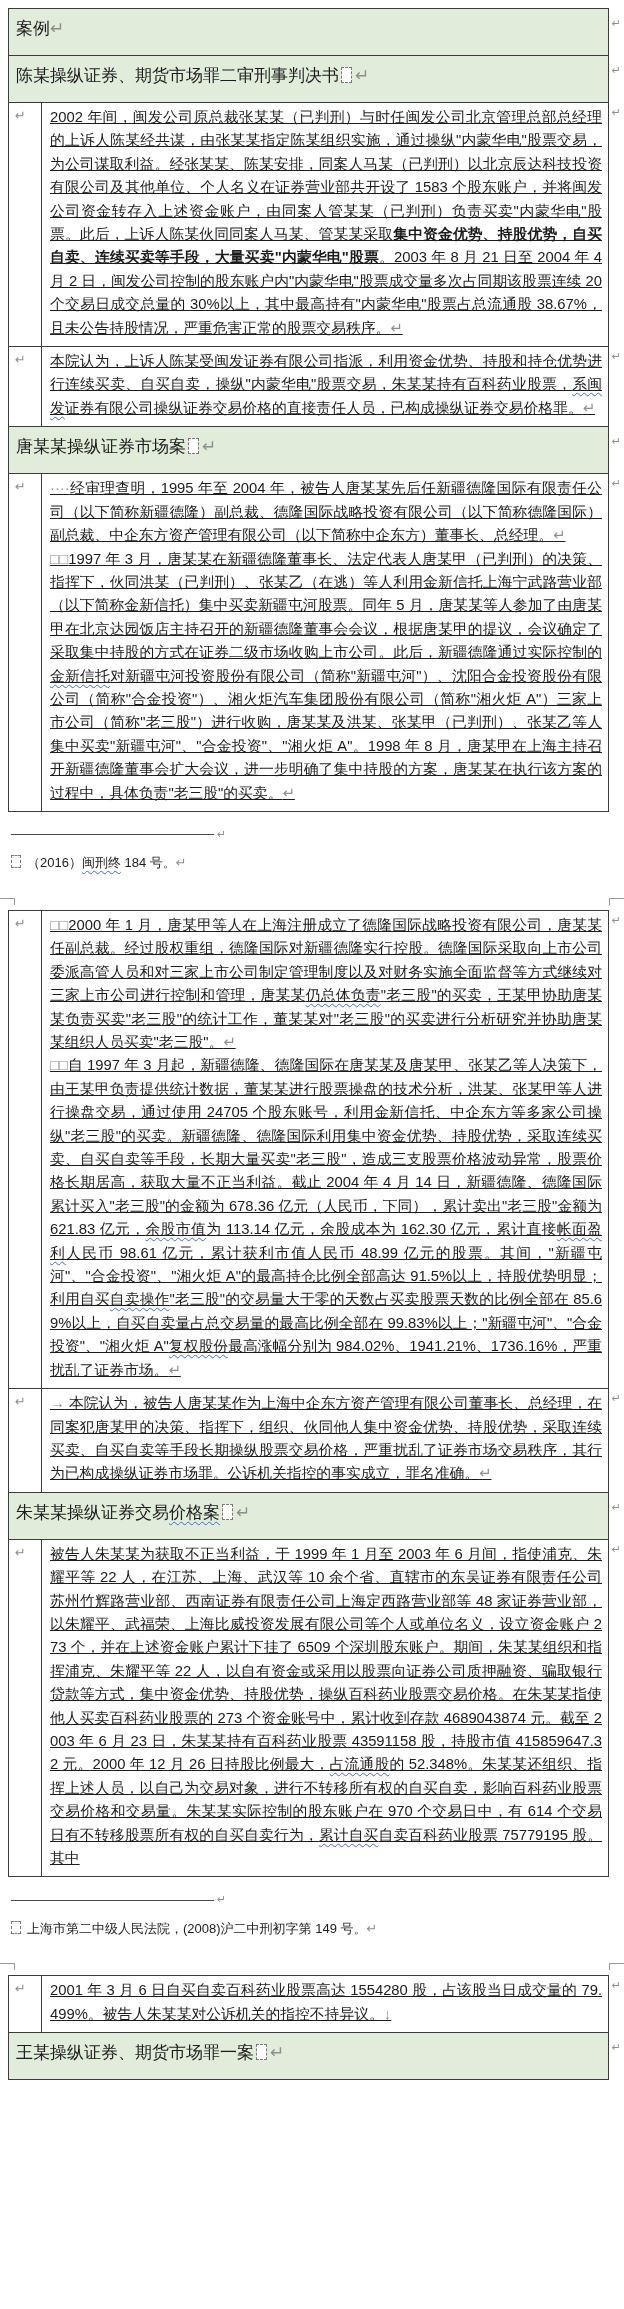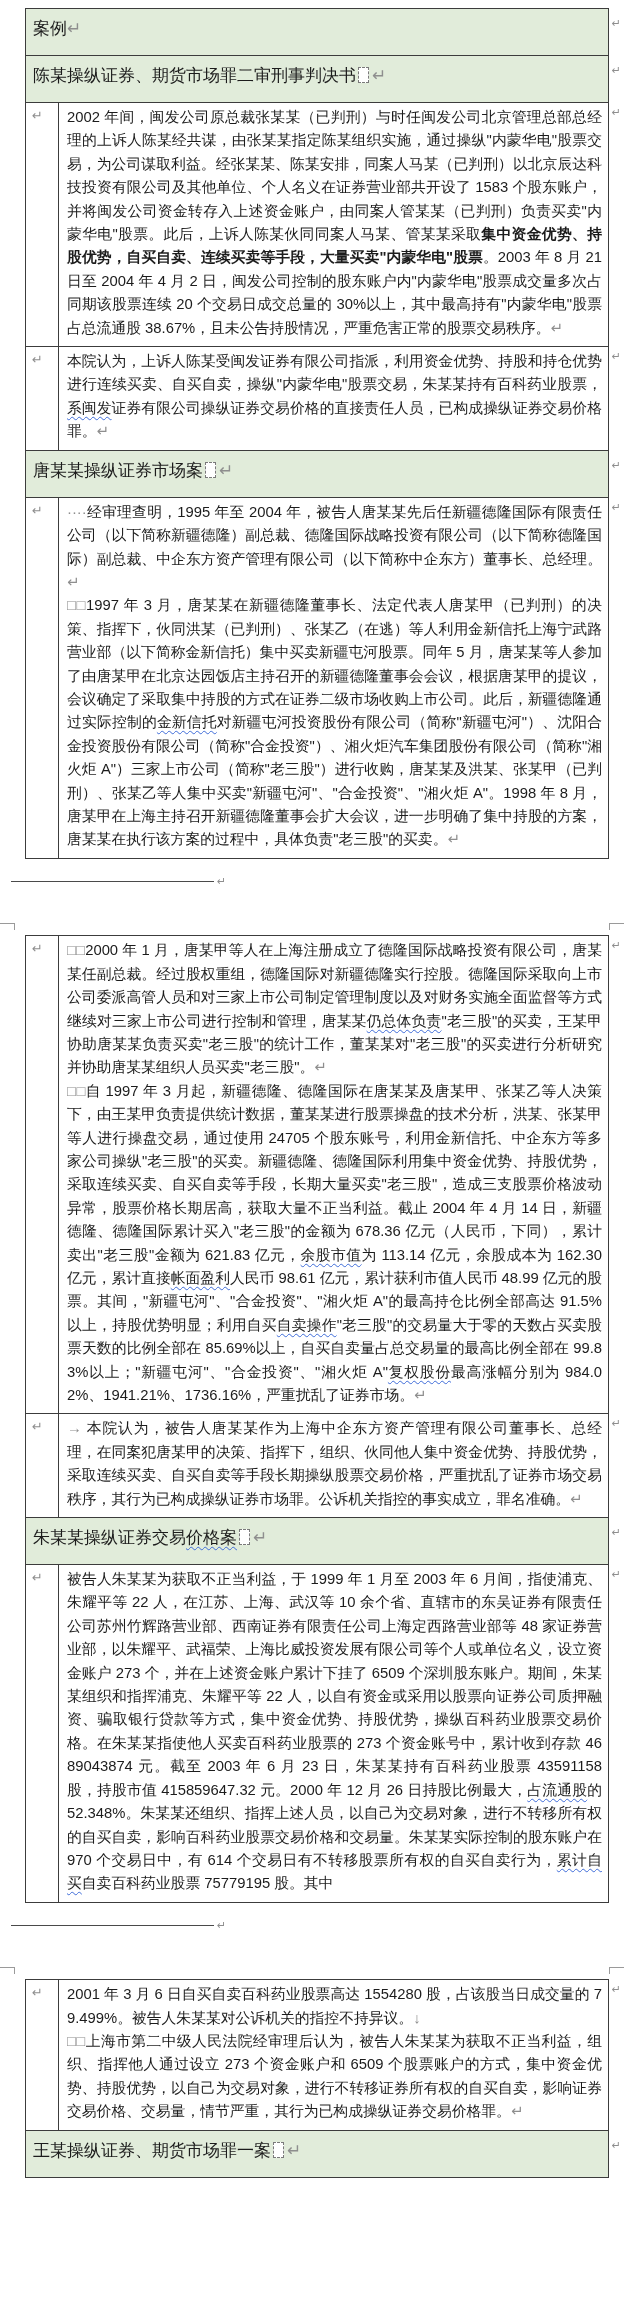--- a/index.html
+++ b/index.html
@@ -5,27 +5,27 @@
   :root{
     --green:#e1ecda;
     --border:#3c3c3c;
     --mark:#8e8e8e;
     --wavy:#3f6cd8;
     --ink:#1c1c1c;
   }
   html,body{margin:0;padding:0;background:#ffffff;}
   body{width:624px;font-family:"Liberation Sans","DejaVu Sans",sans-serif;color:var(--ink);}
   #doc{padding:8px 15px 2px 8px;}
-  .ctable{border:1px solid var(--border);margin-left:17px;}
+  .ctable{border:1px solid var(--border);}
   .trow{position:relative;}
   .trow + .trow{border-top:1px solid var(--border);}
   .titlerow{background:var(--green);padding:9px 6px 15px 7px;font-size:17px;line-height:22px;}
   .bodyrow{display:flex;align-items:stretch;}
   .lcell{flex:0 0 26px;width:26px;border-right:1px solid var(--border);padding:3px 0 0 6px;}
-  .rcell{flex:1 1 auto;padding:3px 6px 6px 8px;min-width:0;}
+  .rcell{flex:1 1 auto;padding:3px 6px 6px 8px;min-width:0;text-decoration:underline;}
   .para{font-size:14.8px;line-height:23.4px;text-align:justify;word-break:break-all;}
   .b{font-weight:bold;}
   .w{text-decoration-line:underline;text-decoration-style:wavy;text-decoration-color:var(--wavy);text-decoration-thickness:1px;text-underline-offset:3px;}
   .m{color:var(--mark);}
   .lcell .m{font-size:13px;}
   .row-out{position:absolute;right:-13px;top:3px;font-size:11px;color:var(--mark);}
   .title-marker{display:inline-block;width:9px;height:14px;border:1px dashed #7a7a7a;margin:0 3px 0 2px;vertical-align:-2px;background:#fff;}
   .fnblock{padding:12px 6px 14px 3px;font-size:13px;line-height:21.5px;}
   .fnsep{display:flex;align-items:center;margin:0 0 7px 0;}
   .sepline{display:inline-block;width:203px;border-top:1px solid #4a4a4a;height:0;}
@@ -66,20 +66,21 @@
           <div class="para"><span class="m">□□</span><span>1997 年 3 月，唐某某在新疆德隆董事长、法定代表人唐某甲（已判刑）的决策、指挥下，伙同洪某（已判刑）、张某乙（在逃）等人利用金新信托上海宁武路营业部（以下简称金新信托）集中买卖新疆屯河股票。同年 5 月，唐某某等人参加了由唐某甲在北京达园饭店主持召开的新疆德隆董事会会议，根据唐某甲的提议，会议确定了采取集中持股的方式在证券二级市场收购上市公司。此后，新疆德隆通过实际控制的</span><span class="w">金新信托</span><span>对新疆屯河投资股份有限公司（简称"新疆屯河"）、沈阳合金投资股份有限公司（简称"合金投资"）、湘火炬汽车集团股份有限公司（简称"湘火炬 A"）三家上市公司（简称"老三股"）进行收购，唐某某及洪某、张某甲（已判刑）、张某乙等人集中买卖"新疆屯河"、"合金投资"、"湘火炬 A"。1998 年 8 月，唐某甲在上海主持召开新疆德隆董事会扩大会议，进一步明确了集中持股的方案，唐某某在执行该方案的过程中，具体负责"老三股"的买卖。</span><span class="m">↵</span></div>
         </div>
         <span class="m row-out">↵</span>
       </div>
     </div>
     <div class="fnblock">
       <div class="fnsep">
         <span class="sepline"></span>
         <span class="m">↵</span>
       </div>
+      <div class="fnitem"><span class="fnbox"></span><span>（2016）</span><span class="w">闽刑终</span><span> 184 号。</span><span class="m">↵</span></div>
     </div>
     <div class="pgap">
       <div class="pg-l"></div>
       <div class="pg-r"></div>
     </div>
     <div class="ctable">
       <div class="trow bodyrow">
         <div class="lcell"><span class="m">↵</span></div>
         <div class="rcell">
           <div class="para"><span class="m">□□</span><span>2000 年 1 月，唐某甲等人在上海注册成立了德隆国际战略投资有限公司，唐某某任副总裁。经过股权重组，德隆国际对新疆德隆实行控股。德隆国际采取向上市公司委派高管人员和对三家上市公司制定管理制度以及对财务实施全面监督等方式继续对三家上市公司进行控制和管理，唐某某</span><span class="w">仍总体负责</span><span>"老三股"的买卖，王某甲协助唐某某负责买卖"老三股"的统计工作，董某某对"老三股"的买卖进行分析研究并协助唐某某组织人员买卖"老三股"。</span><span class="m">↵</span></div>
@@ -101,29 +102,29 @@
           <div class="para"><span>被告人朱某某为获取不正当利益，于 1999 年 1 月至 2003 年 6 月间，指使浦克、朱耀平等 22 人，在江苏、上海、武汉等 10 余个省、直辖市的东吴证券有限责任公司苏州竹辉路营业部、西南证券有限责任公司上海定西路营业部等 48 家证券营业部，以朱耀平、武福荣、上海比威投资发展有限公司等个人或单位名义，设立资金账户 273 个，并在上述资金账户累计下挂了 6509 个深圳股东账户。期间，朱某某组织和指挥浦克、朱耀平等 22 人，以自有资金或采用以股票向证券公司质押融资、骗取银行贷款等方式，集中资金优势、持股优势，操纵百科药业股票交易价格。在朱某某指使他人买卖百科药业股票的 273 个资金账号中，累计收到存款 4689043874 元。截至 2003 年 6 月 23 日，朱某某持有百科药业股票 43591158 股，持股市值 415859647.32 元。2000 年 12 月 26 日持股比例最大，</span><span class="w">占流通股</span><span>的 52.348%。朱某某还组织、指挥上述人员，以自己为交易对象，进行不转移所有权的自买自卖，影响百科药业股票交易价格和交易量。朱某某实际控制的股东账户在 970 个交易日中，有 614 个交易日有不转移股票所有权的自买自卖行为，</span><span class="w">累计自买</span><span>自卖百科药业股票 75779195 股。其中</span></div>
         </div>
         <span class="m row-out">↵</span>
       </div>
     </div>
     <div class="fnblock">
       <div class="fnsep">
         <span class="sepline"></span>
         <span class="m">↵</span>
       </div>
+      <div class="fnitem"><span class="fnbox"></span><span>上海市第二中级人民法院，(2008)沪二中刑初字第 149 号。</span><span class="m">↵</span></div>
     </div>
     <div class="pgap">
       <div class="pg-l"></div>
       <div class="pg-r"></div>
     </div>
     <div class="ctable">
       <div class="trow bodyrow">
         <div class="lcell"><span class="m">↵</span></div>
         <div class="rcell">
           <div class="para"><span>2001 年 3 月 6 日自买自卖百科药业股票高达 1554280 股，占该股当日成交量的 79.499%。被告人朱某某对公诉机关的指控不持异议。</span><span class="m">↓</span></div>
-          <div class="para"><span class="m">□□</span><span>上海市第二中级人民法院经审理后认为，被告人朱某某为获取不正当利益，组织、指挥他人通过设立 273 个资金账户和 6509 个股票账户的方式，集中资金优势、持股优势，以自己为交易对象，进行不转移证券所有权的自买自卖，影响证券交易价格、交易量，情节严重，其行为已构成操纵证券交易价格罪。</span><span class="m">↵</span></div>
         </div>
         <span class="m row-out">↵</span>
       </div>
       <div class="trow titlerow"><span>王某操纵证券、期货市场罪一案</span><span class="title-marker"></span><span class="m">↵</span><span class="m row-out">↵</span></div>
     </div>
   </div>
 
 </body></html>

